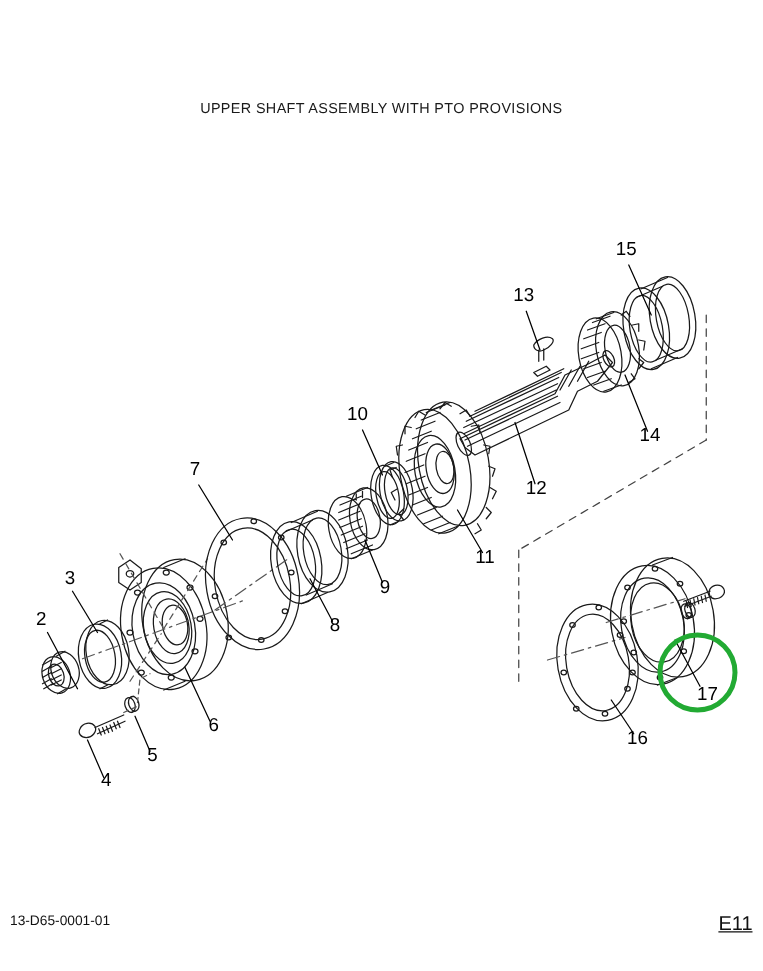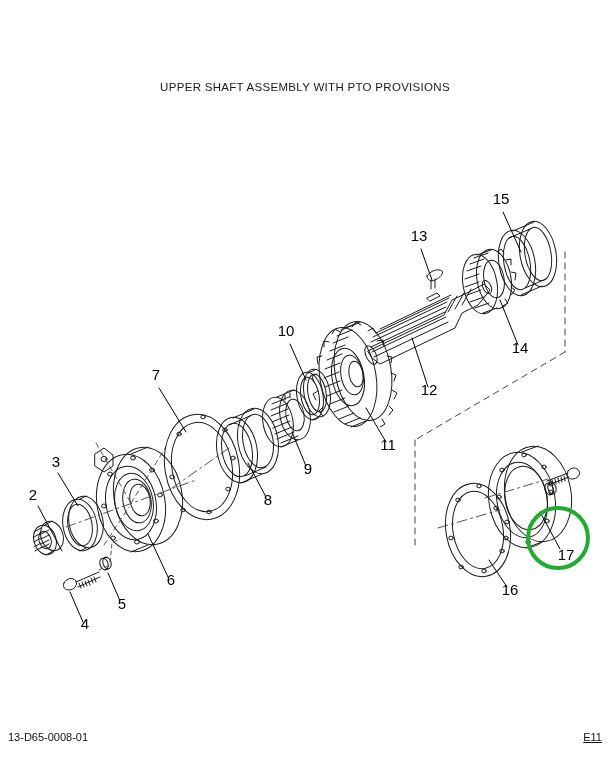--- a/index.html
+++ b/index.html
@@ -37,21 +37,21 @@
     position: absolute;
     left: 8px;
     top: 731px;
     font-size: 11px;
     color: #111111;
   }
   .footer-right {
     position: absolute;
     right: 8px;
     top: 731px;
-    font-size: 11px;
+    font-size: 16px;
     color: #111111;
     text-decoration: underline;
   }
   #artboard {
     position: absolute;
     left: 0;
     top: 0;
     width: 610px;
     height: 777px;
   }
@@ -62,21 +62,21 @@
   }
   svg text { user-select: none; }
 </style>
 </head>
 <body>
 
 <div id="page">
 
   <div class="title">UPPER SHAFT ASSEMBLY WITH PTO PROVISIONS</div>
 
-  <div class="footer-left">13-D65-0008-01</div>
+  <div class="footer-left">13-D65-0001-01</div>
   <div class="footer-right">E11</div>
 
   <svg id="artboard" viewBox="0 0 610 777">
 
     <g fill="none" stroke="#1a1a1a" stroke-width="1" stroke-linecap="round" stroke-linejoin="round">
 
       <g stroke="#444" stroke-width="1" stroke-dasharray="6,5">
         <path d="M565,252 L565,352"></path>
         <path d="M565,352 L415,440"></path>
         <path d="M415,440 L415,545"></path>

